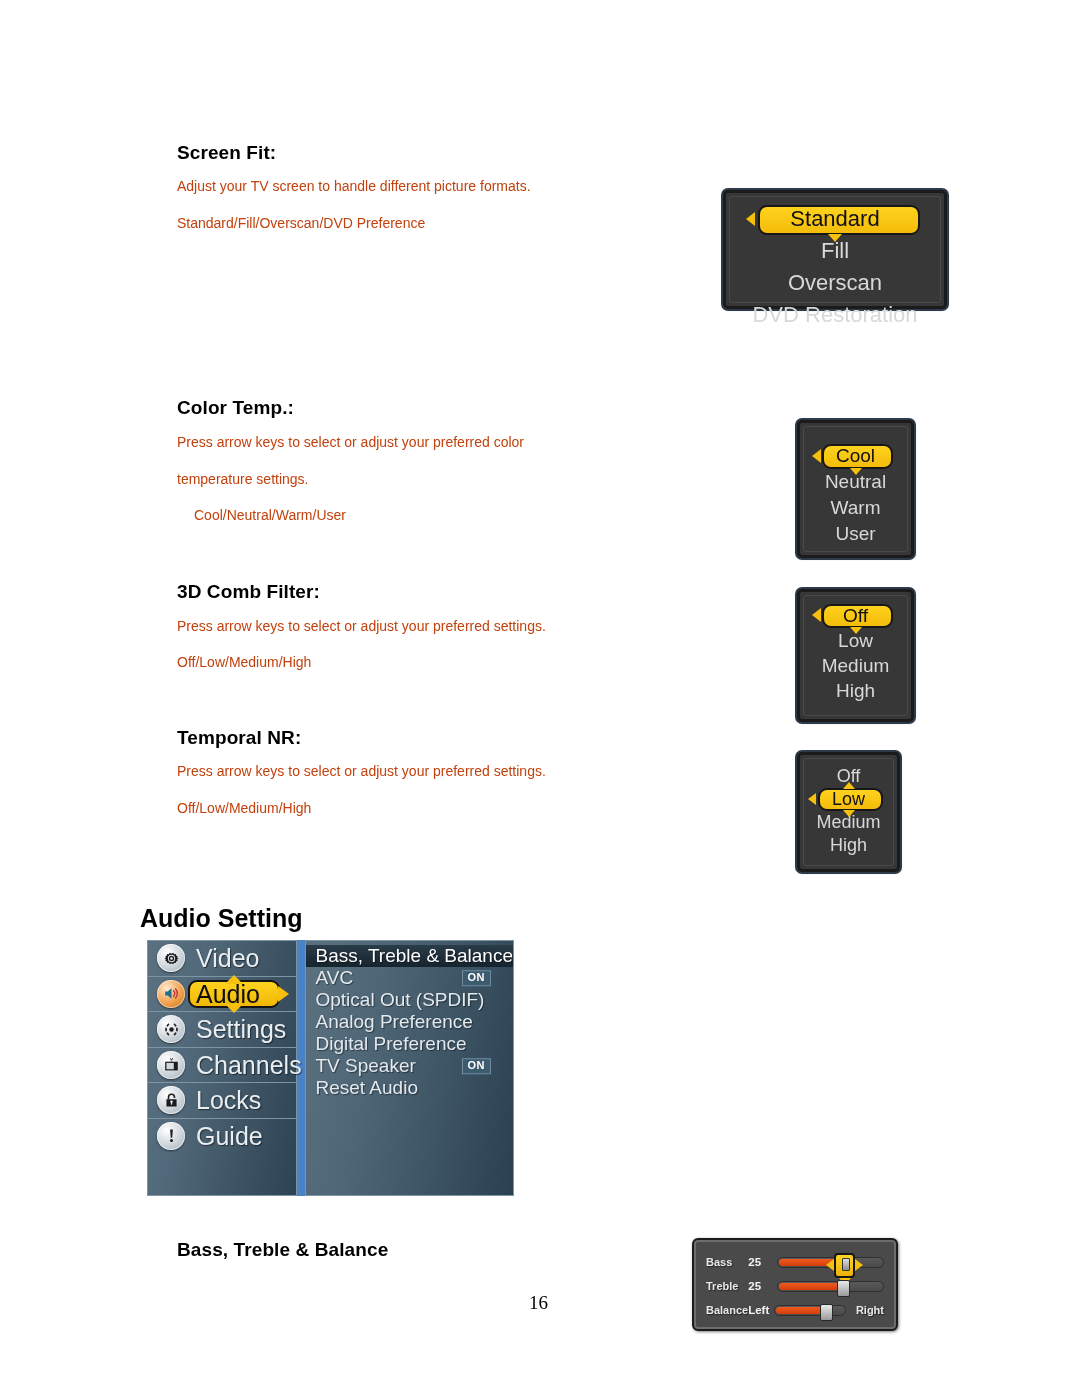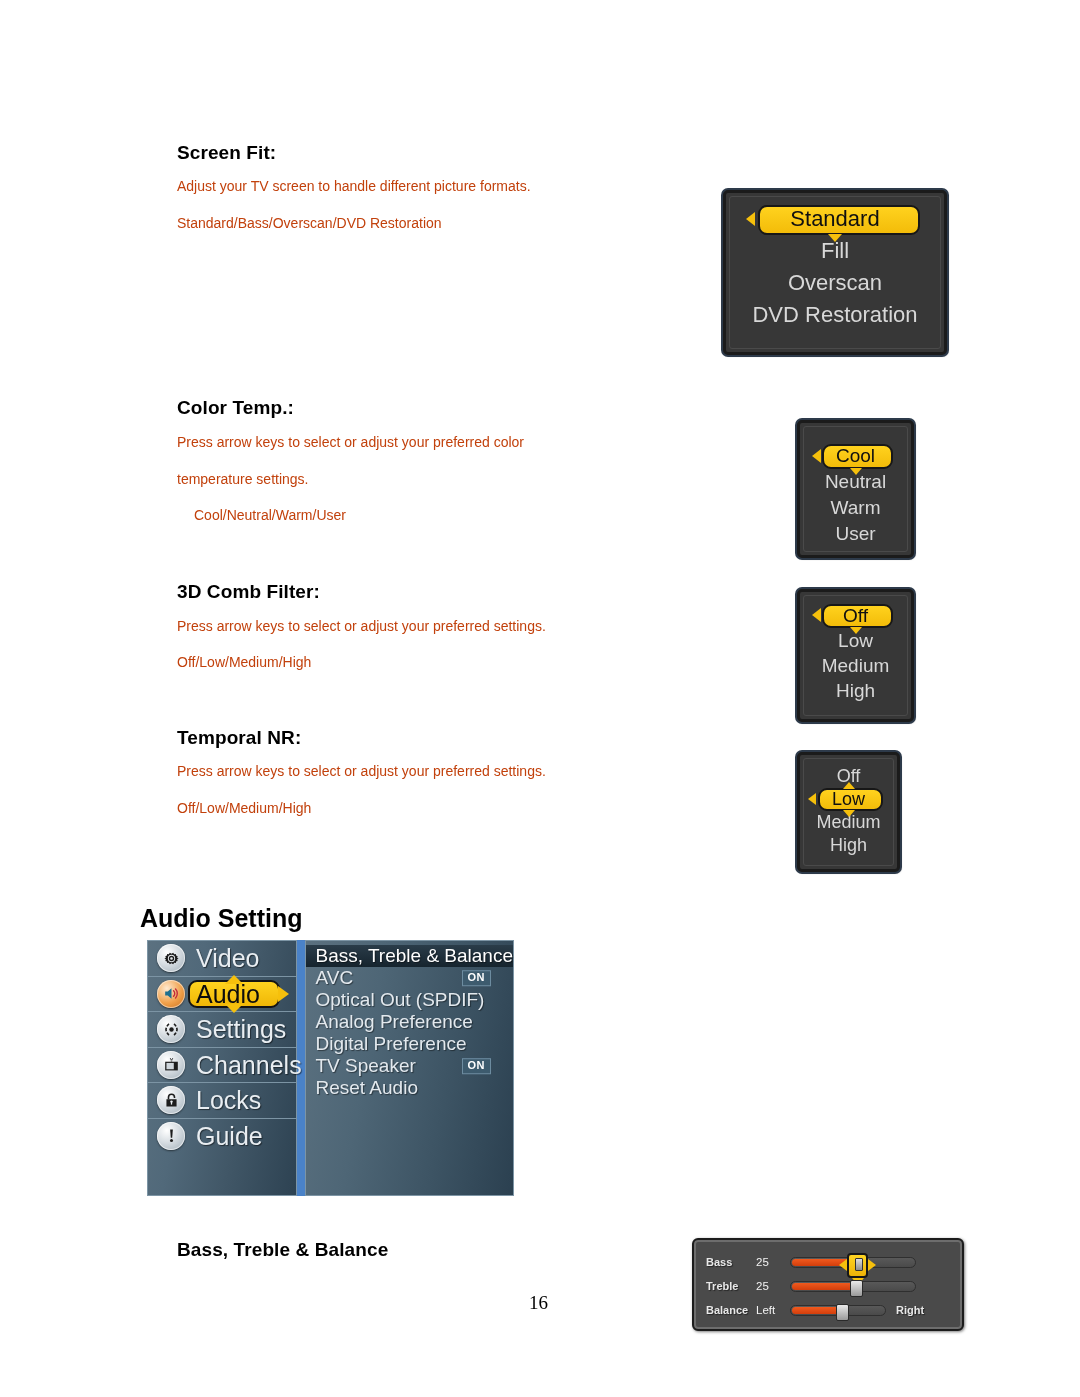--- a/index.html
+++ b/index.html
@@ -172,21 +172,21 @@
     box-shadow:0 0 0 2px #6d6d6d inset,1px 1px 3px rgba(0,0,0,.5);
     box-sizing:border-box;
     padding:10px 12px;
   }
   .brow{position:relative;height:24px;display:flex;align-items:center;}
   .blabel{
     width:50px;font-size:11px;color:#e8e8e8;font-weight:bold;
     text-shadow:1px 1px 1px rgba(0,0,0,.5);
   }
   .bval{
-    width:34px;font-size:11.5px;color:#f2f2f2;font-weight:normal;
+    width:34px;font-size:11.5px;color:#f2f2f2;font-weight:bold;
   }
   .btrack{
     position:relative;height:11px;width:126px;
     background:linear-gradient(#595959,#4a4a4a);
     border:1px solid #2f2f2f;border-radius:6px;
     box-sizing:border-box;overflow:visible;
   }
   .bfill{
     position:absolute;left:1px;top:1px;bottom:1px;
     background:linear-gradient(#f05a1e,#d33e0c);
@@ -227,23 +227,23 @@
     text-shadow:1px 1px 1px rgba(0,0,0,.5);
   }
 </style>
 </head>
 <body>
 
 <div class="page">
 
   <div class="sec-title" style="left:177px;top:142px;">Screen Fit:</div>
   <div class="sec-line" style="left:177px;top:178px;">Adjust your TV screen to handle different picture formats.</div>
-  <div class="sec-line" style="left:177px;top:215px;">Standard/Bass/Overscan/DVD Restoration</div>
-
-  <div class="osd" style="left:723px;top:190px;width:224px;height:165px;">
+  <div class="sec-line" style="left:177px;top:215px;">Standard/Fill/Overscan/DVD Preference</div>
+
+  <div class="osd" style="left:723px;top:190px;width:224px;height:119px;">
     <div class="osd-inner"></div>
     <div class="osd-list" style="padding-top:10px;">
 
       <div class="osd-item sel" style="height:32px;line-height:32px;font-size:22px;">
         <div class="osd-hl" style="left:32px;right:24px;top:2px;height:30px;"></div>
         <div class="caret-l" style="left:20px;top:9px;"></div>
         <div class="tri-dn" style="left:50%;margin-left:-7px;bottom:-7px;"></div>
         <span class="osd-label">Standard</span>
       </div>
 
@@ -448,21 +448,21 @@
         <div class="srow">
           <span class="slabel">Reset Audio</span>
         </div>
 
       </div>
     </div>
   </div>
 
   <div class="sec-title" style="left:177px;top:1239px;">Bass, Treble &amp; Balance</div>
 
-  <div class="bbox" style="left:692px;top:1238px;width:272px;height:93px;">
+  <div class="bbox" style="left:692px;top:1238px;width:206px;height:93px;">
 
     <div class="brow">
       <span class="blabel">Bass</span>
       <span class="bval">25</span>
       <span class="btrack">
         <span class="bfill" style="width:62px;"></span>
         <span class="bknob hl" style="left:56px;">
           <span class="core"></span>
           <span class="bk-l"></span>
           <span class="bk-r"></span>

